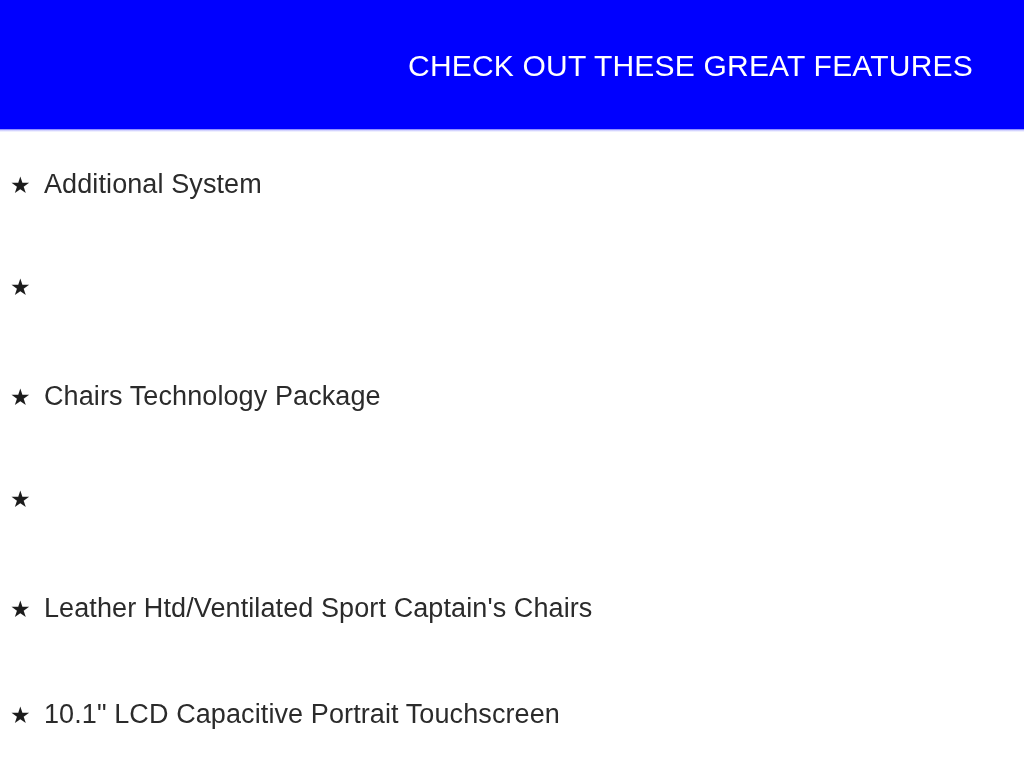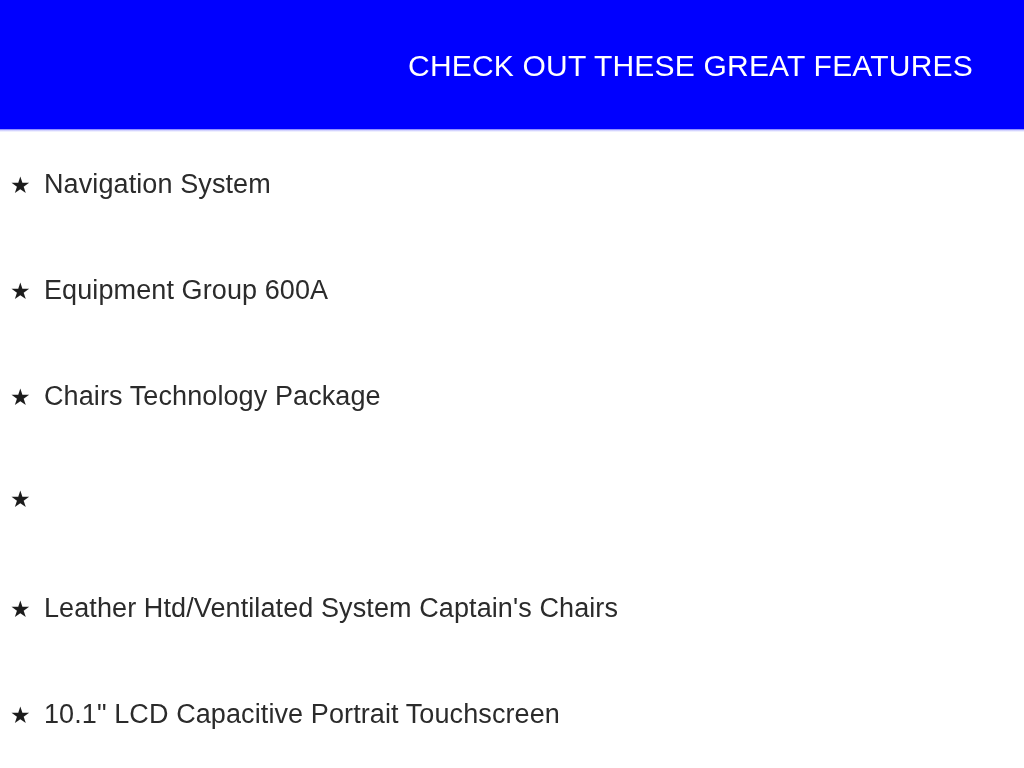--- a/index.html
+++ b/index.html
@@ -98,40 +98,39 @@
 
   <div class="banner">
     <div class="banner-title">CHECK OUT THESE GREAT FEATURES</div>
   </div>
   <div class="banner-edge"></div>
 
   <ul class="features">
 
     <li class="feature-item">
       <span class="star-icon">★</span>
-      <span class="feature-label">Navigation System</span>
+      <span class="feature-label">Additional System</span>
     </li>
 
     <li class="feature-item">
       <span class="star-icon">★</span>
-      <span class="feature-label">Equipment Group 600A</span>
     </li>
 
     <li class="feature-item">
       <span class="star-icon">★</span>
       <span class="feature-label">Chairs Technology Package</span>
     </li>
 
     <li class="feature-item">
       <span class="star-icon">★</span>
     </li>
 
     <li class="feature-item">
       <span class="star-icon">★</span>
-      <span class="feature-label">Leather Htd/Ventilated System Captain's Chairs</span>
+      <span class="feature-label">Leather Htd/Ventilated Sport Captain's Chairs</span>
     </li>
 
     <li class="feature-item">
       <span class="star-icon">★</span>
       <span class="feature-label">10.1" LCD Capacitive Portrait Touchscreen</span>
     </li>
 
   </ul>
 
 </div>

